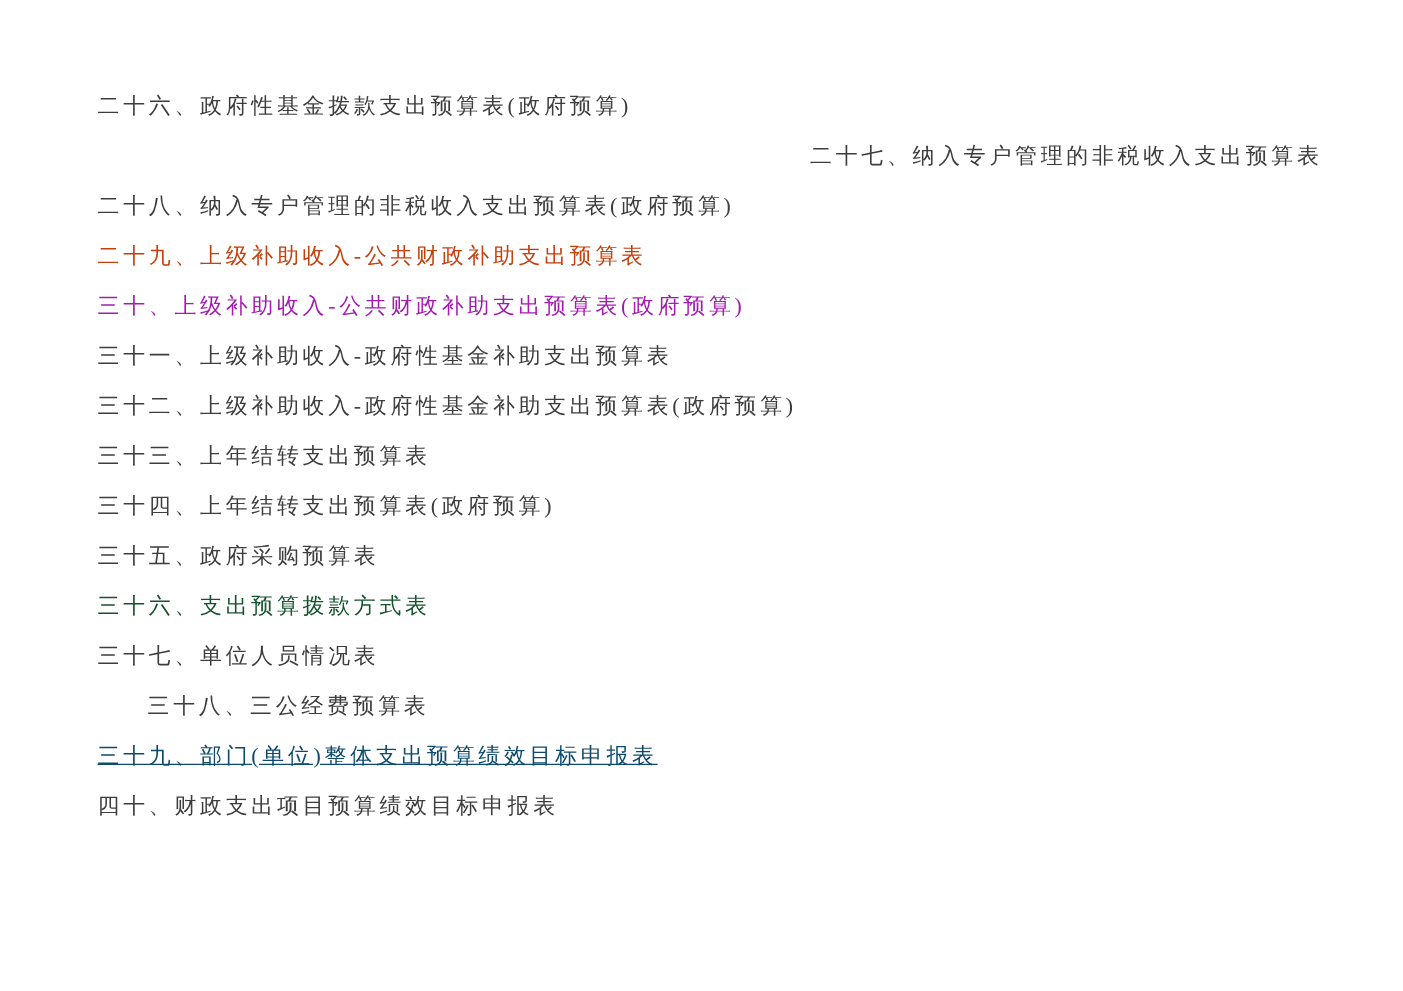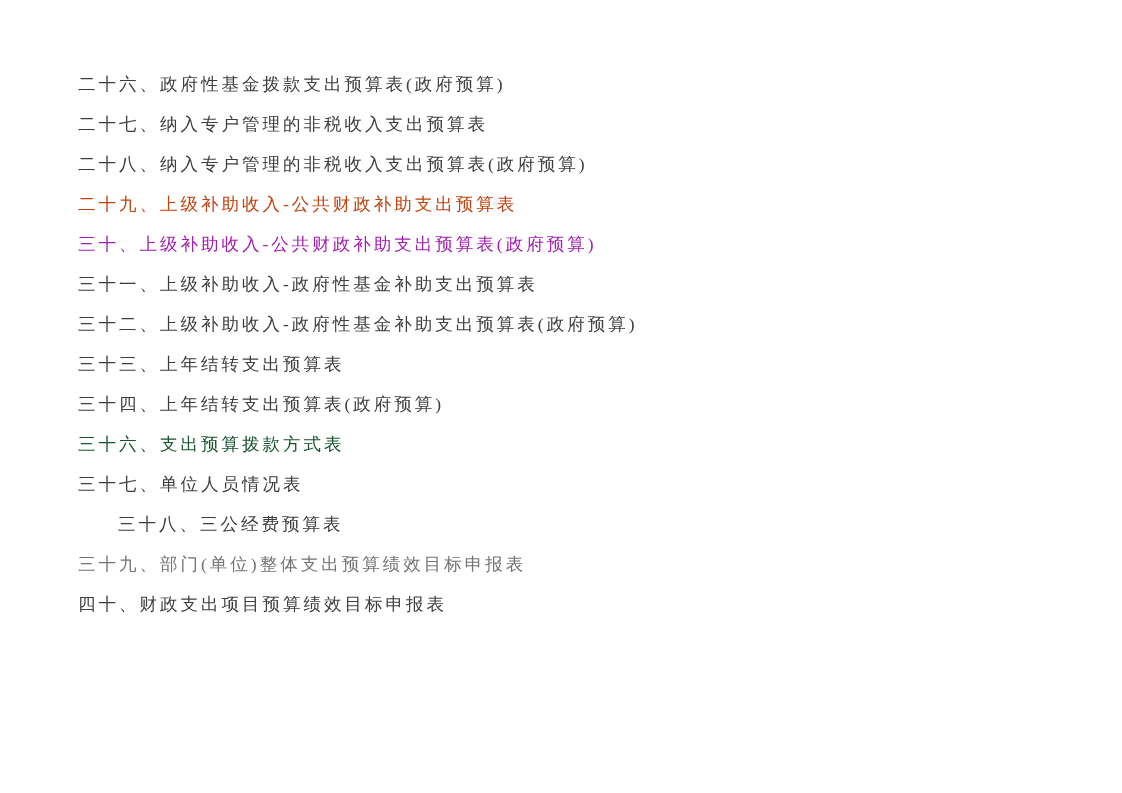--- a/index.html
+++ b/index.html
@@ -33,27 +33,28 @@
     white-space: nowrap;
     font-weight: 400;
   }
 </style>
 </head>
 <body>
 
 <div class="page" style="background: rgb(255, 255, 255);">
   <ul class="doc-list">
     <li class="doc-line" style="color: rgb(61, 61, 61);">二十六、政府性基金拨款支出预算表(政府预算)</li>
-    <li class="doc-line" style="color: rgb(61, 61, 61);">二十七、纳入专户管理的非税收入支出预算表</li>
+    <li class="doc-line" style="color: rgb(61, 61, 61); text-align: right;">二十七、纳入专户管理的非税收入支出预算表</li>
     <li class="doc-line" style="color: rgb(61, 61, 61);">二十八、纳入专户管理的非税收入支出预算表(政府预算)</li>
     <li class="doc-line" style="color: #c2410c;">二十九、上级补助收入-公共财政补助支出预算表</li>
     <li class="doc-line" style="color: #a21caf;">三十、上级补助收入-公共财政补助支出预算表(政府预算)</li>
     <li class="doc-line" style="color: rgb(61, 61, 61);">三十一、上级补助收入-政府性基金补助支出预算表</li>
     <li class="doc-line" style="color: rgb(61, 61, 61);">三十二、上级补助收入-政府性基金补助支出预算表(政府预算)</li>
     <li class="doc-line" style="color: rgb(61, 61, 61);">三十三、上年结转支出预算表</li>
     <li class="doc-line" style="color: rgb(61, 61, 61);">三十四、上年结转支出预算表(政府预算)</li>
+    <li class="doc-line" style="color: rgb(61, 61, 61);">三十五、政府采购预算表</li>
     <li class="doc-line" style="color: #14532d;">三十六、支出预算拨款方式表</li>
     <li class="doc-line" style="color: rgb(61, 61, 61);">三十七、单位人员情况表</li>
     <li class="doc-line" style="color: rgb(61, 61, 61); margin-left: 40px;">三十八、三公经费预算表</li>
-    <li class="doc-line" style="color: #737373;">三十九、部门(单位)整体支出预算绩效目标申报表</li>
+    <li class="doc-line" style="color: #0c4a6e; text-decoration: underline;">三十九、部门(单位)整体支出预算绩效目标申报表</li>
     <li class="doc-line" style="color: rgb(61, 61, 61);">四十、财政支出项目预算绩效目标申报表</li>
   </ul>
 </div>
 
 </body></html>

